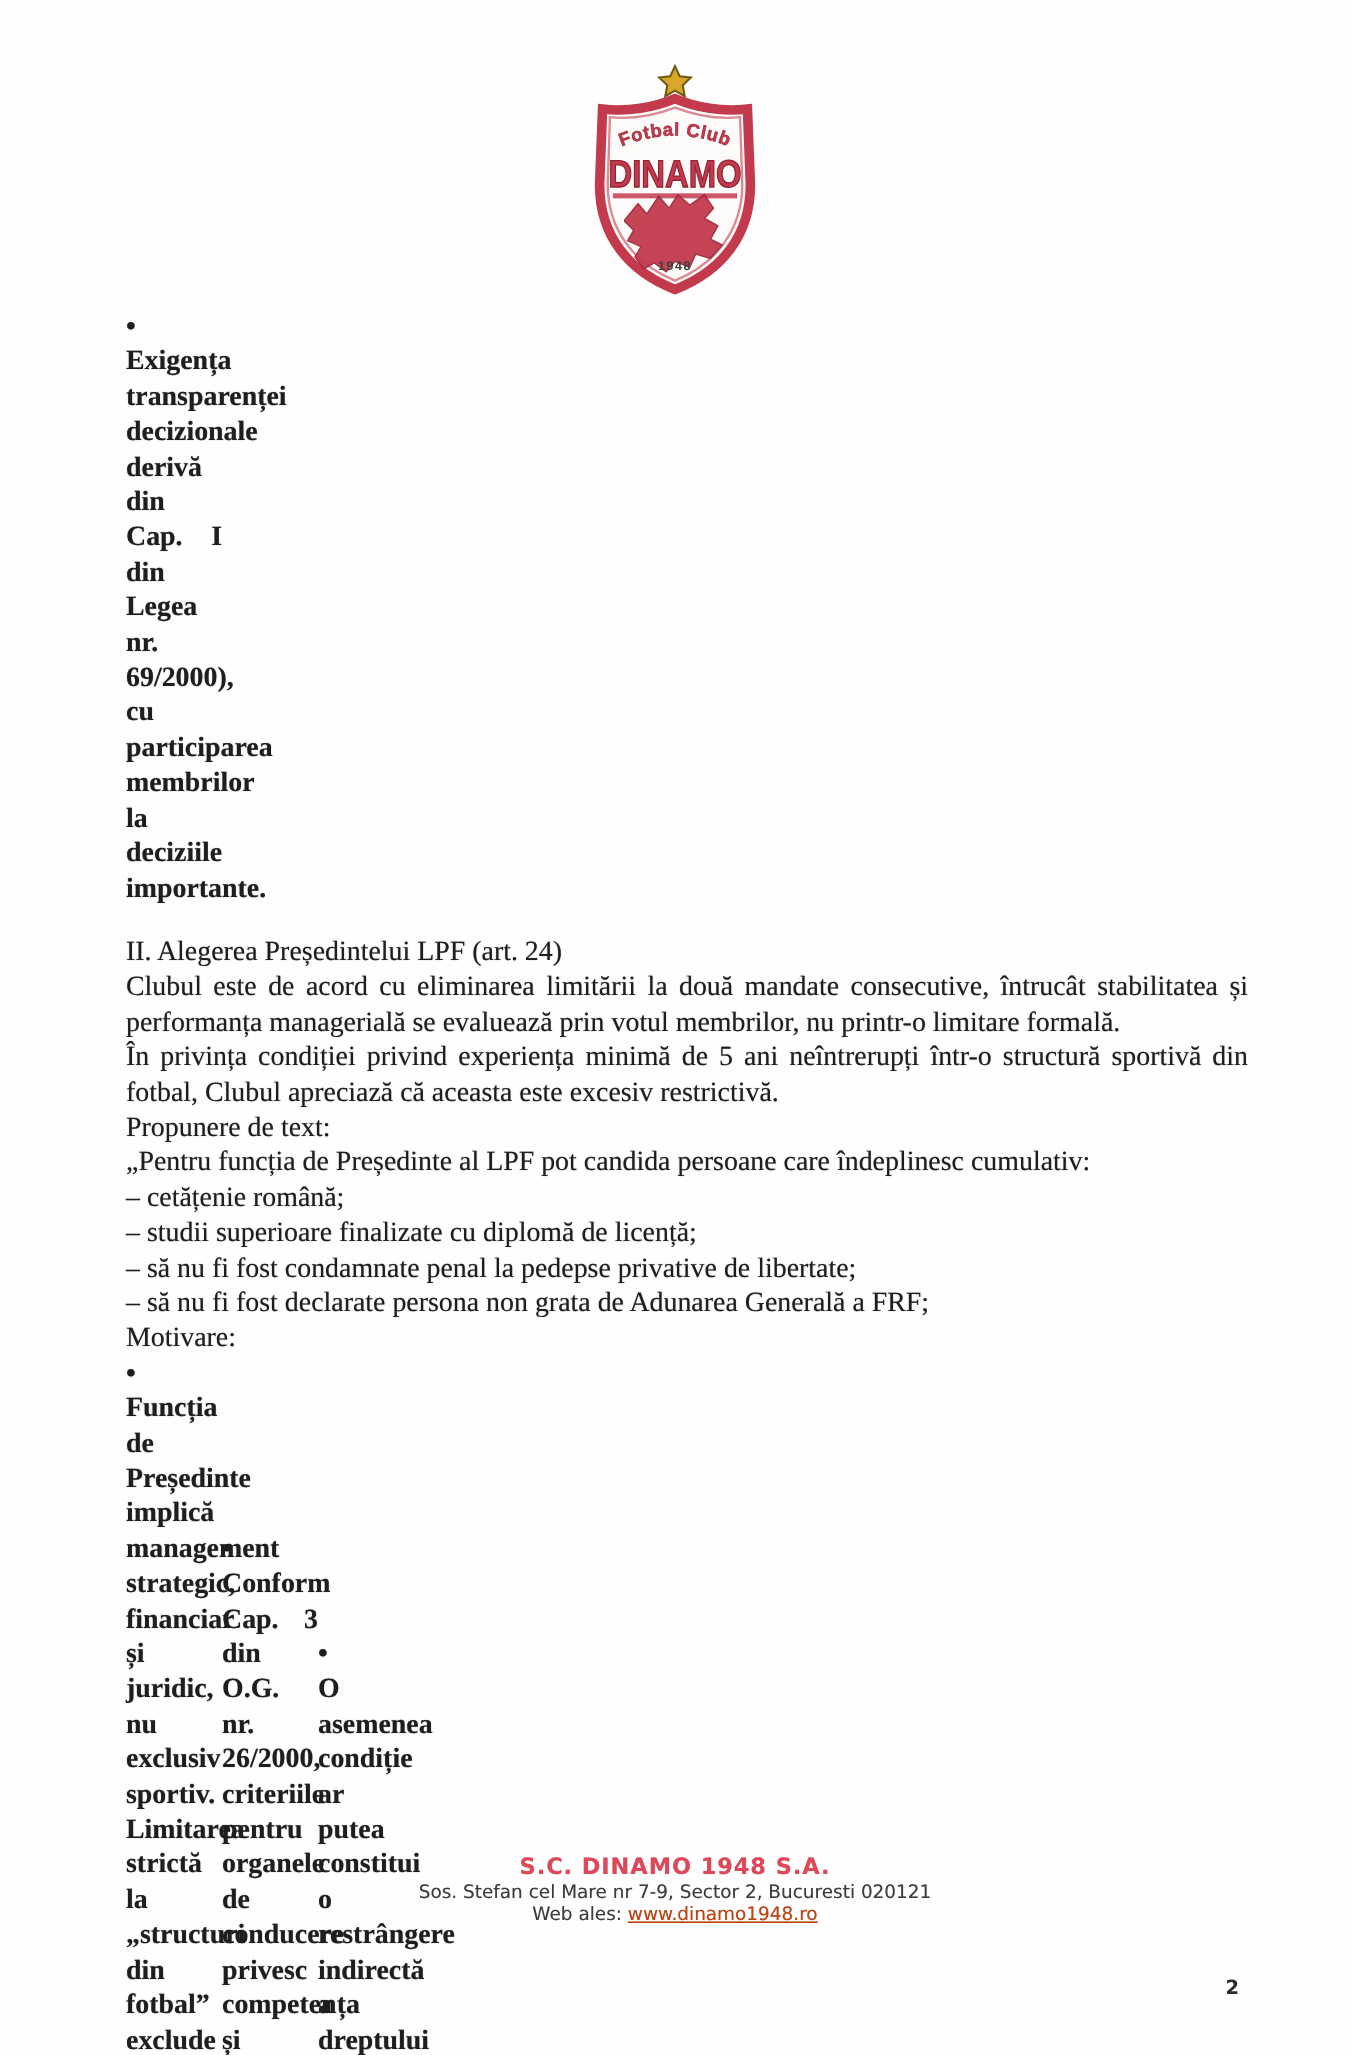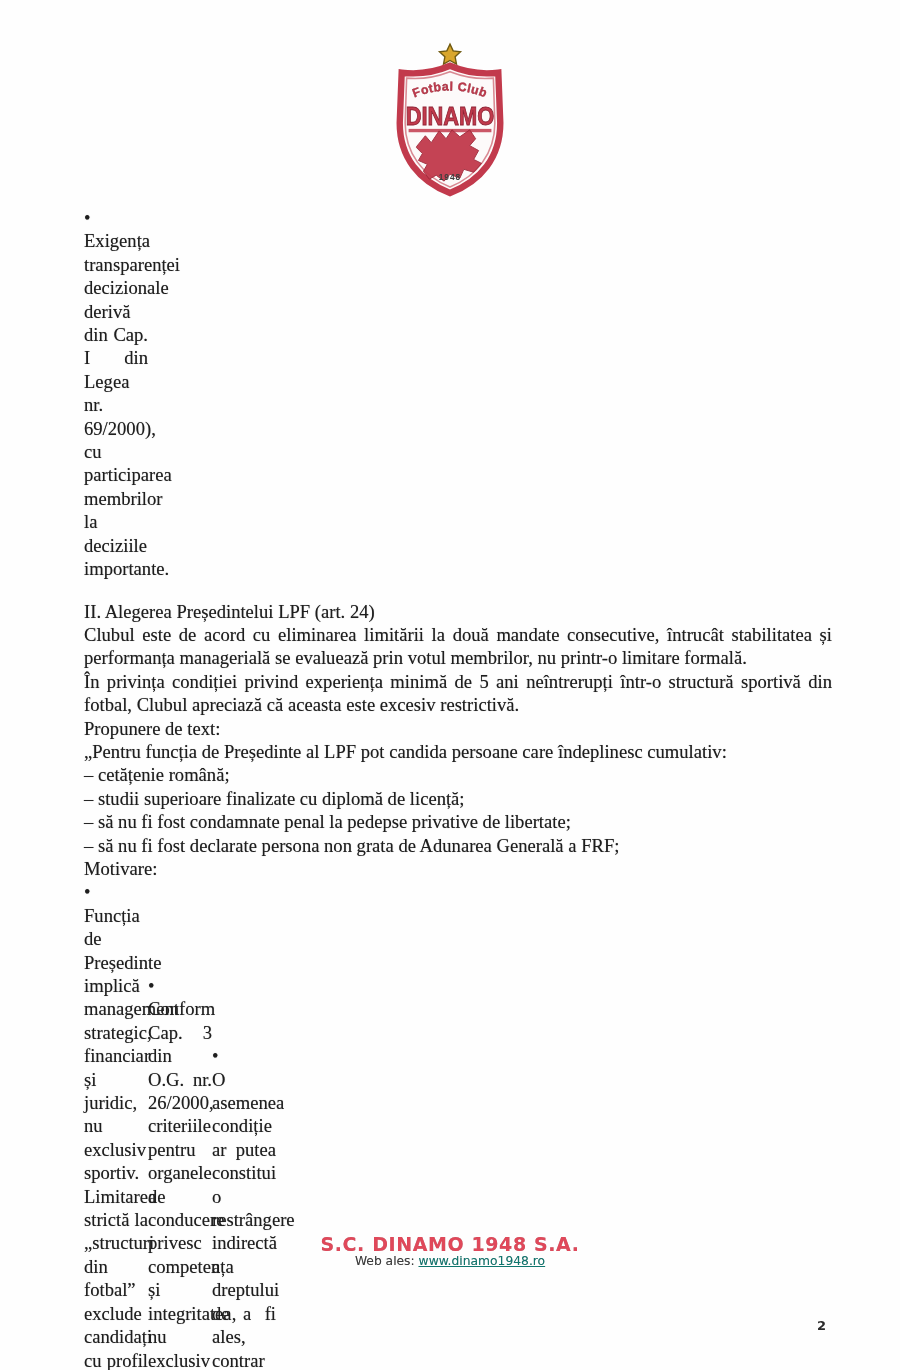--- a/index.html
+++ b/index.html
@@ -20,32 +20,32 @@
   .logo-wrap svg{filter:blur(.4px);}
   
   .doc-body{
     position:absolute;left:84px;top:206px;width:748px;
     font-size:18.6px;line-height:23.4px;
     text-align:justify;
     text-shadow:0 0 .7px rgba(35,35,35,.55);
   }
   .blk{margin:0;padding:0;}
   .blk.gap{height:19px;}
-  .bullet{display:inline-block;width:64px;}
+  .bullet{display:inline-block;width:64px;font-weight:bold;}
   
   .footer{
     position:absolute;left:0;right:0;top:1236px;
     text-align:center;
     font-family:"DejaVu Sans", sans-serif;
     font-size:12.3px;line-height:15.2px;
     color:#3c3c3c;
     text-shadow:0 0 .5px rgba(60,60,60,.4);
   }
   .f-company{
-    font-size:19px;line-height:17px;
+    font-size:15px;line-height:17px;
     font-weight:bold;
     letter-spacing:.6px;
     margin-bottom:1px;
   }
   .site-link{text-decoration:underline;cursor:pointer;}
   .page-num{
     position:absolute;right:74px;top:1318px;
     font-family:"DejaVu Sans", sans-serif;
     font-size:13px;font-weight:bold;color:#2b2b2b;
   }
@@ -78,19 +78,20 @@
       <path d="M36,106 l9,-11 6,7 8,-12 7,8 6,-9 8,7 10,-7 6,9 -6,7 9,5 -5,9 8,4 -8,9 -10,-3 -4,9 -10,-4 -6,7 -8,-6 -7,4 -6,-8 4,-7 -9,-4 4,-7 -6,-6 Z" fill="#c23a4c" stroke="#9e2a3b" stroke-width="1" opacity=".95"></path>
 
       <text x="70" y="140" text-anchor="middle" font-family="Liberation Sans, sans-serif" font-size="8.5" font-weight="bold" fill="#3d3d3d" letter-spacing="1">1948</text>
     </svg>
   </div>
 
   <main class="doc-body" id="doc-body"><p class="blk bullet"><span class="bullet">•</span>Exigența transparenței decizionale derivă din Cap. I din Legea nr. 69/2000), cu participarea membrilor la deciziile importante.</p><p class="blk gap"></p><p class="blk heading">II. Alegerea Președintelui LPF (art. 24)</p><p class="blk plain">Clubul este de acord cu eliminarea limitării la două mandate consecutive, întrucât stabilitatea și performanța managerială se evaluează prin votul membrilor, nu printr-o limitare formală.</p><p class="blk plain">În privința condiției privind experiența minimă de 5 ani neîntrerupți într-o structură sportivă din fotbal, Clubul apreciază că aceasta este excesiv restrictivă.</p><p class="blk plain">Propunere de text:</p><p class="blk plain">„Pentru funcția de Președinte al LPF pot candida persoane care îndeplinesc cumulativ:</p><p class="blk plain">– cetățenie română;</p><p class="blk plain">– studii superioare finalizate cu diplomă de licență;</p><p class="blk plain">– să nu fi fost condamnate penal la pedepse privative de libertate;</p><p class="blk plain">– să nu fi fost declarate persona non grata de Adunarea Generală a FRF;</p><p class="blk plain">Motivare:</p><p class="blk bullet"><span class="bullet">•</span>Funcția de Președinte implică management strategic, financiar și juridic, nu exclusiv sportiv. Limitarea strictă la „structuri din fotbal” exclude candidați cu profil managerial valid în alte organizații relevante.</p><p class="blk bullet"><span class="bullet">•</span>Conform Cap. 3 din O.G. nr. 26/2000, criteriile pentru organele de conducere privesc competența și integritatea, nu exclusiv domeniul de activitate al experienței.</p><p class="blk bullet"><span class="bullet">•</span>O asemenea condiție ar putea constitui o restrângere indirectă a dreptului de a fi ales, contrar art. 16 alin. (3) din Constituția României.</p></main>
 
   <footer class="footer">
     <div class="f-company" style="color: rgb(224, 72, 90);">S.C. DINAMO 1948 S.A.</div>
+    <div>Sos. Stefan cel Mare nr 7-9, Sector 2, Bucuresti 020121</div>
     <div>
-      <span>Web ales: </span><a class="site-link" style="color: #0f766e;">www.dinamo1948.ro</a>
+      <span>Web ales: </span><a class="site-link" style="color: #c2410c;">www.dinamo1948.ro</a>
     </div>
   </footer>
 
   <div class="page-num">2</div>
 </div>
 
 </body></html>

